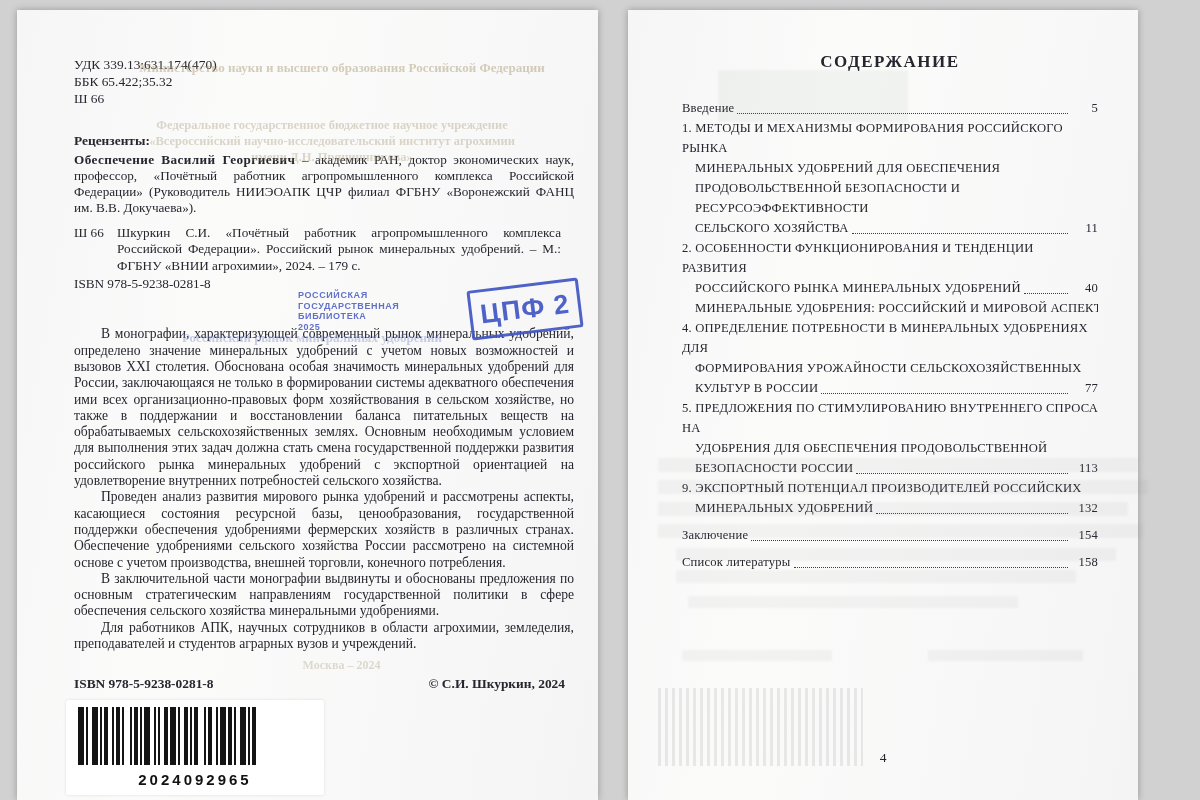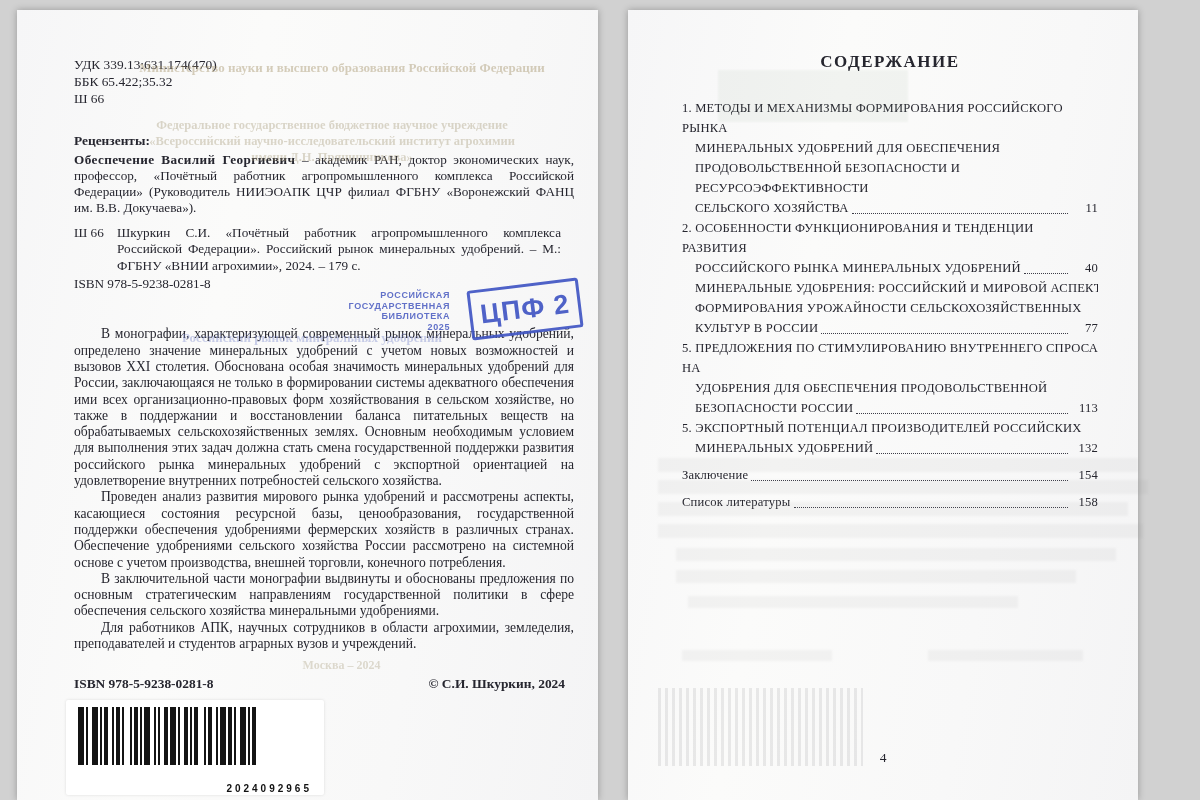--- a/index.html
+++ b/index.html
@@ -22,21 +22,21 @@
   
   .udc-block{font-size:13.4px;line-height:17px;}
   .heading{font-weight:bold;font-size:13.4px;margin-top:26px;margin-bottom:3px;}
   .rev{margin:0 0 5px 0;text-align:justify;font-size:13.2px;line-height:15.9px;}
   .rev b{letter-spacing:.4px;}
   .catalog{display:flex;margin-top:9px;font-size:13.2px;line-height:16.6px;}
   .catalog .code{width:43px;flex:none;}
   .catalog .ctext{width:444px;text-align:justify;}
   .isbn-top{font-size:13.2px;margin-top:2px;}
   .rgb-stamp{
-    position:absolute;left:281px;top:280px;width:152px;text-align:right;
+    position:absolute;left:281px;top:280px;width:152px;text-align:left;
     font-family:"Liberation Sans",sans-serif;font-weight:bold;
     font-size:9px;line-height:10.5px;letter-spacing:.6px;color:#5a6ac6;opacity:.95;
   }
   .box-stamp{
     position:absolute;left:452px;top:274px;width:106px;height:44px;
     border:3px solid #4156c4;border-radius:3px;transform:rotate(-7deg);
     display:flex;align-items:center;justify-content:center;
     font-family:"Liberation Sans",sans-serif;font-weight:bold;
     font-size:27px;letter-spacing:1px;color:#4156c4;opacity:.92;
   }
@@ -49,22 +49,22 @@
   }
   .barcode{
     position:absolute;left:49px;top:690px;width:258px;height:95px;
     background:#fff;border-radius:2px;box-shadow:0 0 3px rgba(0,0,0,.12);
     box-sizing:border-box;padding:7px 12px 0 12px;
   }
   .bars{height:58px;display:flex;align-items:stretch;}
   .bars span{display:block;height:100%;}
   .bars .bar{background:#141414;}
   .barcode .num{
-    text-align:right;font-family:"Liberation Sans",sans-serif;font-weight:bold;
-    font-size:10px;letter-spacing:3px;color:#111;margin-top:18px;
+    text-align:center;font-family:"Liberation Sans",sans-serif;font-weight:bold;
+    font-size:15px;letter-spacing:3px;color:#111;margin-top:6px;
   }
 
   
   .toc-title{text-align:center;font-weight:bold;font-size:17px;letter-spacing:1.5px;margin-bottom:26px;}
   .toc{font-size:12.6px;line-height:20px;letter-spacing:.2px;}
   .toc-entry{overflow:hidden;}
   .toc-entry .cont{padding-left:13px;}
   .toc-entry.gap{margin-top:7px;}
   .toc-last{display:flex;align-items:flex-end;}
   .toc-last .t{white-space:nowrap;}
@@ -217,20 +217,27 @@
     <div class="smudge" style="left:48px;top:560px;width:400px;height:13px;"></div>
     <div class="smudge" style="left:60px;top:586px;width:330px;height:12px;"></div>
     <div class="smudge" style="left:54px;top:640px;width:150px;height:11px;"></div>
     <div class="smudge" style="right:55px;top:640px;width:155px;height:11px;"></div>
     <div class="ghost-barcode"></div>
 
     <div class="toc-title">СОДЕРЖАНИЕ</div>
 
     <div class="toc">
         <div class="toc-entry">
+          <div class="toc-last">
+            <span class="t">Введение</span>
+            <span class="dots"></span>
+            <span class="pg">5</span>
+          </div>
+        </div>
+        <div class="toc-entry">
           <div>1. МЕТОДЫ И МЕХАНИЗМЫ ФОРМИРОВАНИЯ РОССИЙСКОГО РЫНКА</div>
           <div class="cont">МИНЕРАЛЬНЫХ УДОБРЕНИЙ ДЛЯ ОБЕСПЕЧЕНИЯ</div>
           <div class="cont">ПРОДОВОЛЬСТВЕННОЙ БЕЗОПАСНОСТИ И РЕСУРСОЭФФЕКТИВНОСТИ</div>
           <div class="cont toc-last">
             <span class="t">СЕЛЬСКОГО ХОЗЯЙСТВА</span>
             <span class="dots"></span>
             <span class="pg">11</span>
           </div>
         </div>
         <div class="toc-entry">
@@ -242,38 +249,39 @@
           </div>
         </div>
         <div class="toc-entry">
           <div class="cont toc-last">
             <span class="t">МИНЕРАЛЬНЫЕ УДОБРЕНИЯ: РОССИЙСКИЙ И МИРОВОЙ АСПЕКТЫ</span>
             <span class="dots"></span>
             <span class="pg">61</span>
           </div>
         </div>
         <div class="toc-entry">
+          <div>4. ОПРЕДЕЛЕНИЕ ПОТРЕБНОСТИ В МИНЕРАЛЬНЫХ УДОБРЕНИЯХ ДЛЯ</div>
           <div class="cont">ФОРМИРОВАНИЯ УРОЖАЙНОСТИ СЕЛЬСКОХОЗЯЙСТВЕННЫХ</div>
           <div class="cont toc-last">
             <span class="t">КУЛЬТУР В РОССИИ</span>
             <span class="dots"></span>
             <span class="pg">77</span>
           </div>
         </div>
         <div class="toc-entry">
           <div>5. ПРЕДЛОЖЕНИЯ ПО СТИМУЛИРОВАНИЮ ВНУТРЕННЕГО СПРОСА НА</div>
           <div class="cont">УДОБРЕНИЯ ДЛЯ ОБЕСПЕЧЕНИЯ ПРОДОВОЛЬСТВЕННОЙ</div>
           <div class="cont toc-last">
             <span class="t">БЕЗОПАСНОСТИ РОССИИ</span>
             <span class="dots"></span>
             <span class="pg">113</span>
           </div>
         </div>
         <div class="toc-entry">
-          <div>5. ЭКСПОРТНЫЙ ПОТЕНЦИАЛ ПРОИЗВОДИТЕЛЕЙ РОССИЙСКИХ</div>
+          <div>9. ЭКСПОРТНЫЙ ПОТЕНЦИАЛ ПРОИЗВОДИТЕЛЕЙ РОССИЙСКИХ</div>
           <div class="cont toc-last">
             <span class="t">МИНЕРАЛЬНЫХ УДОБРЕНИЙ</span>
             <span class="dots"></span>
             <span class="pg">132</span>
           </div>
         </div>
         <div class="toc-entry gap">
           <div class="toc-last">
             <span class="t">Заключение</span>
             <span class="dots"></span>

